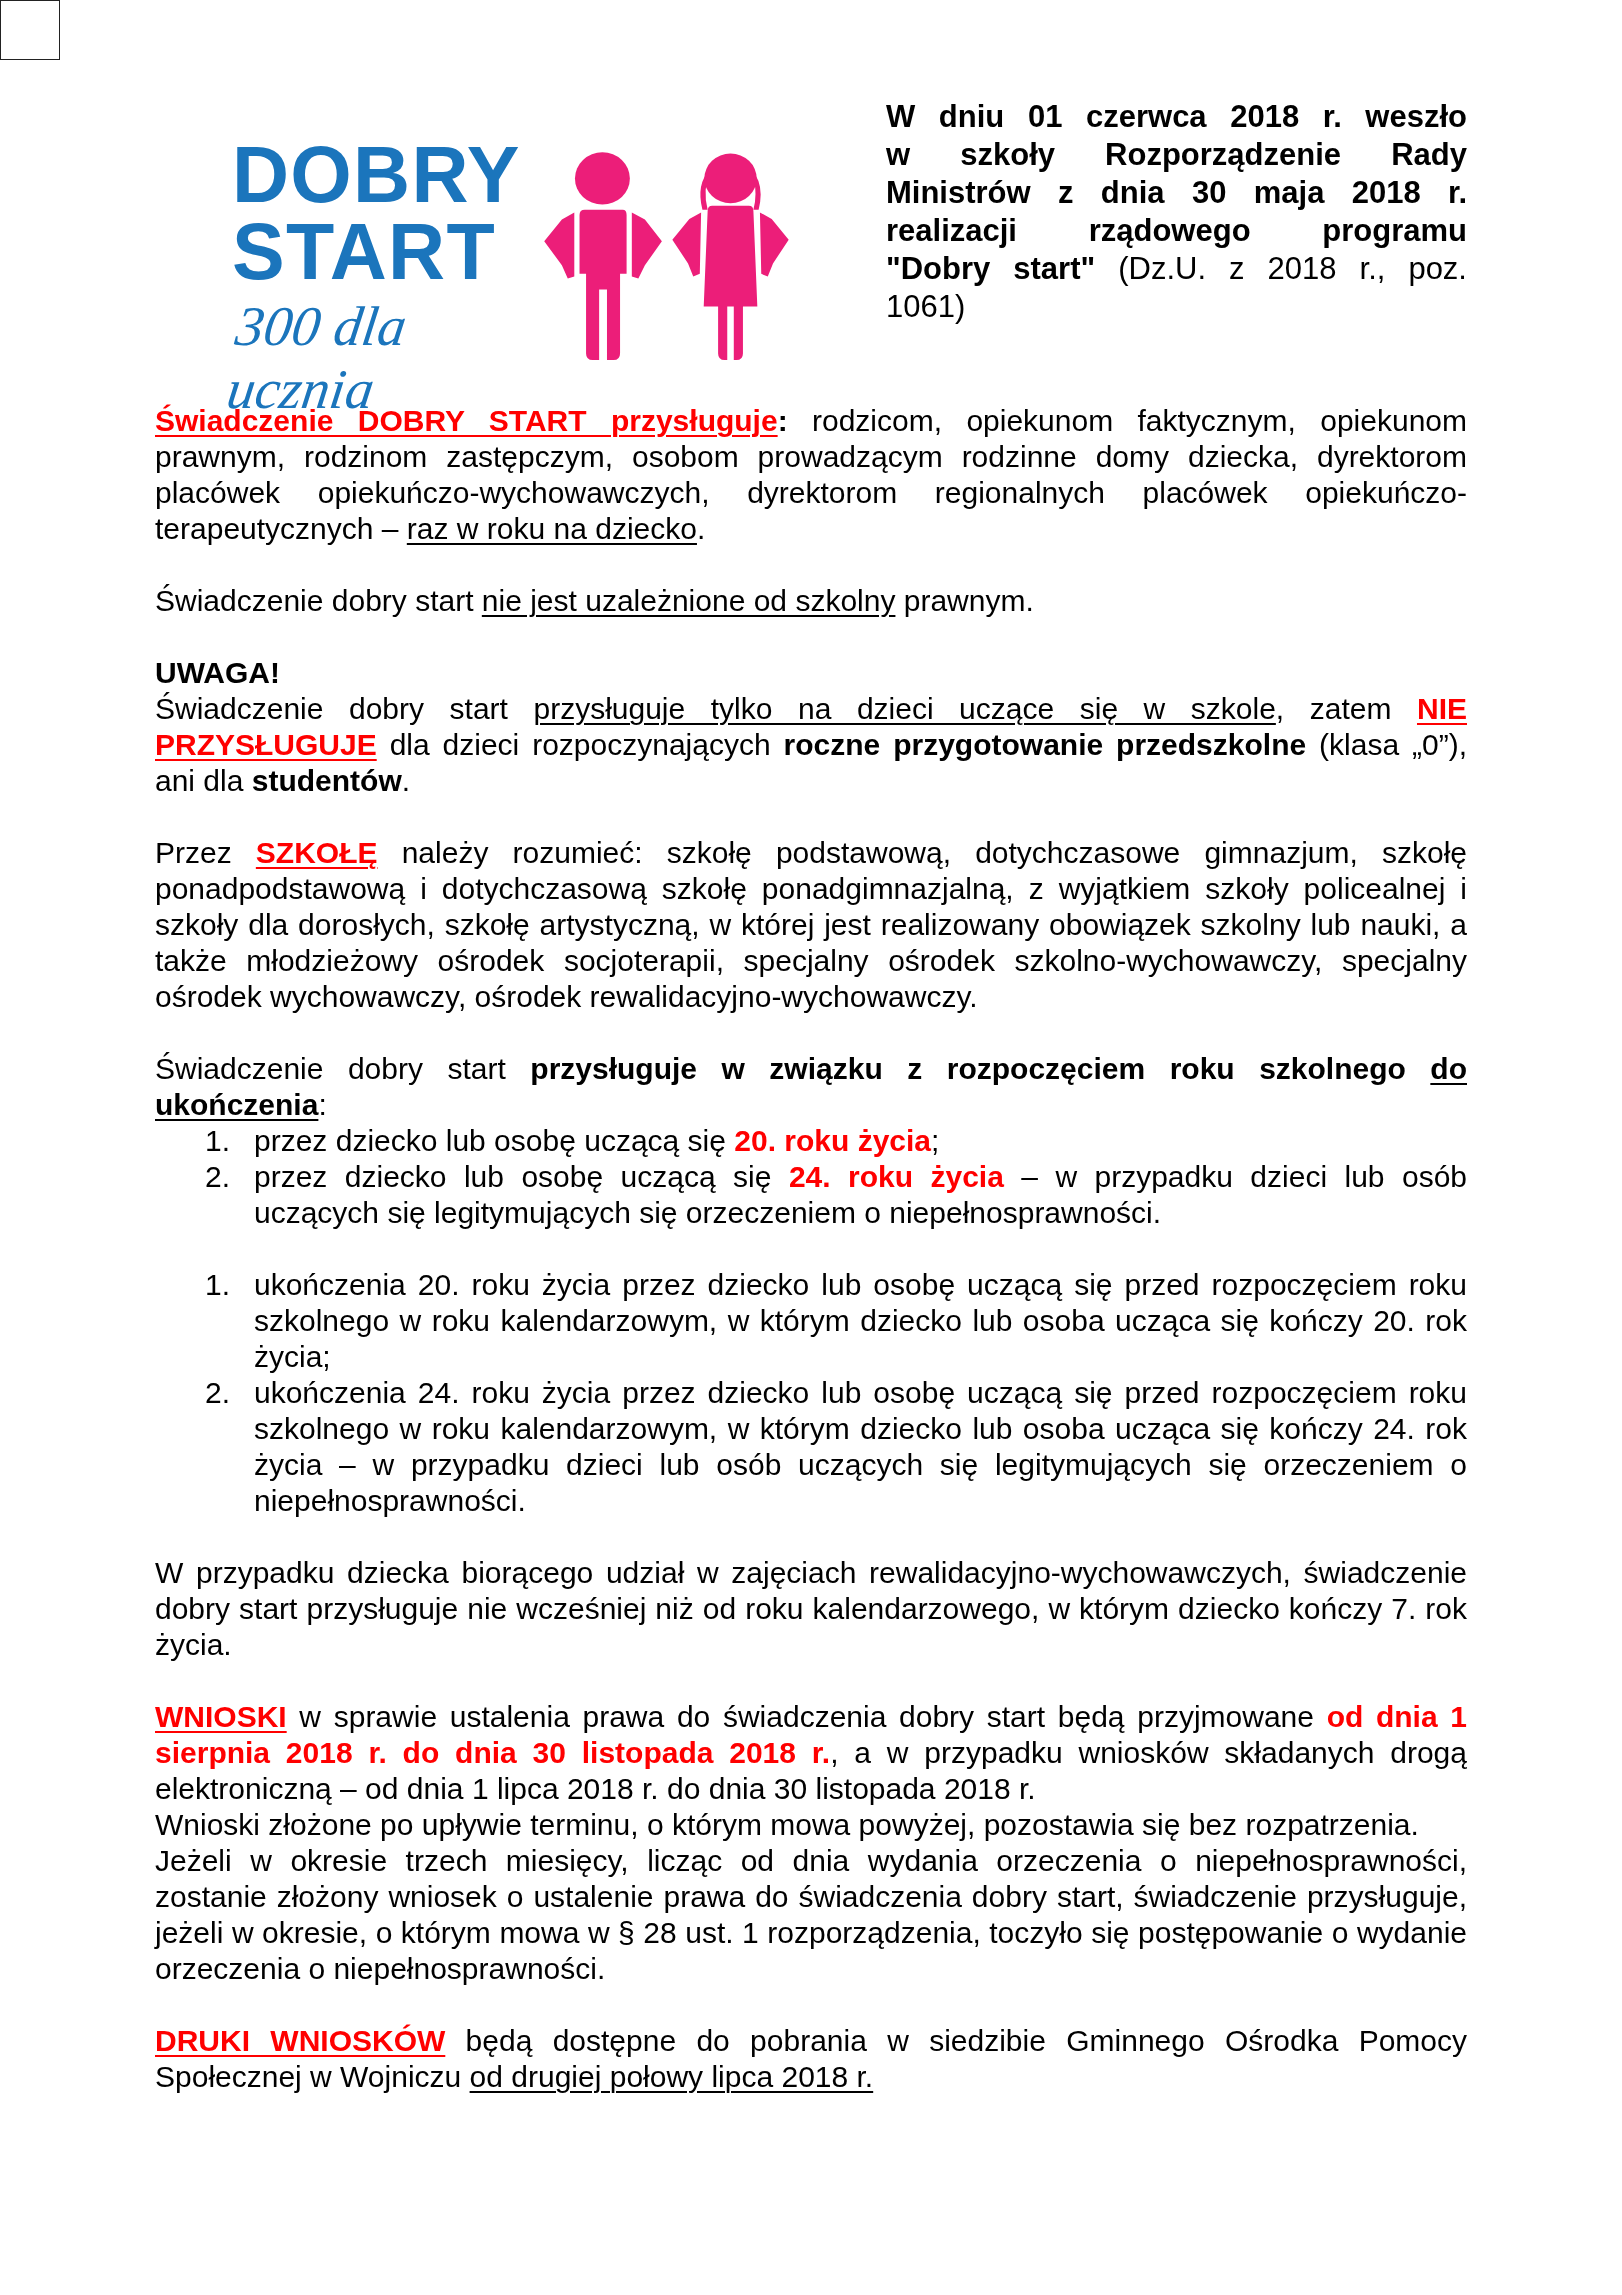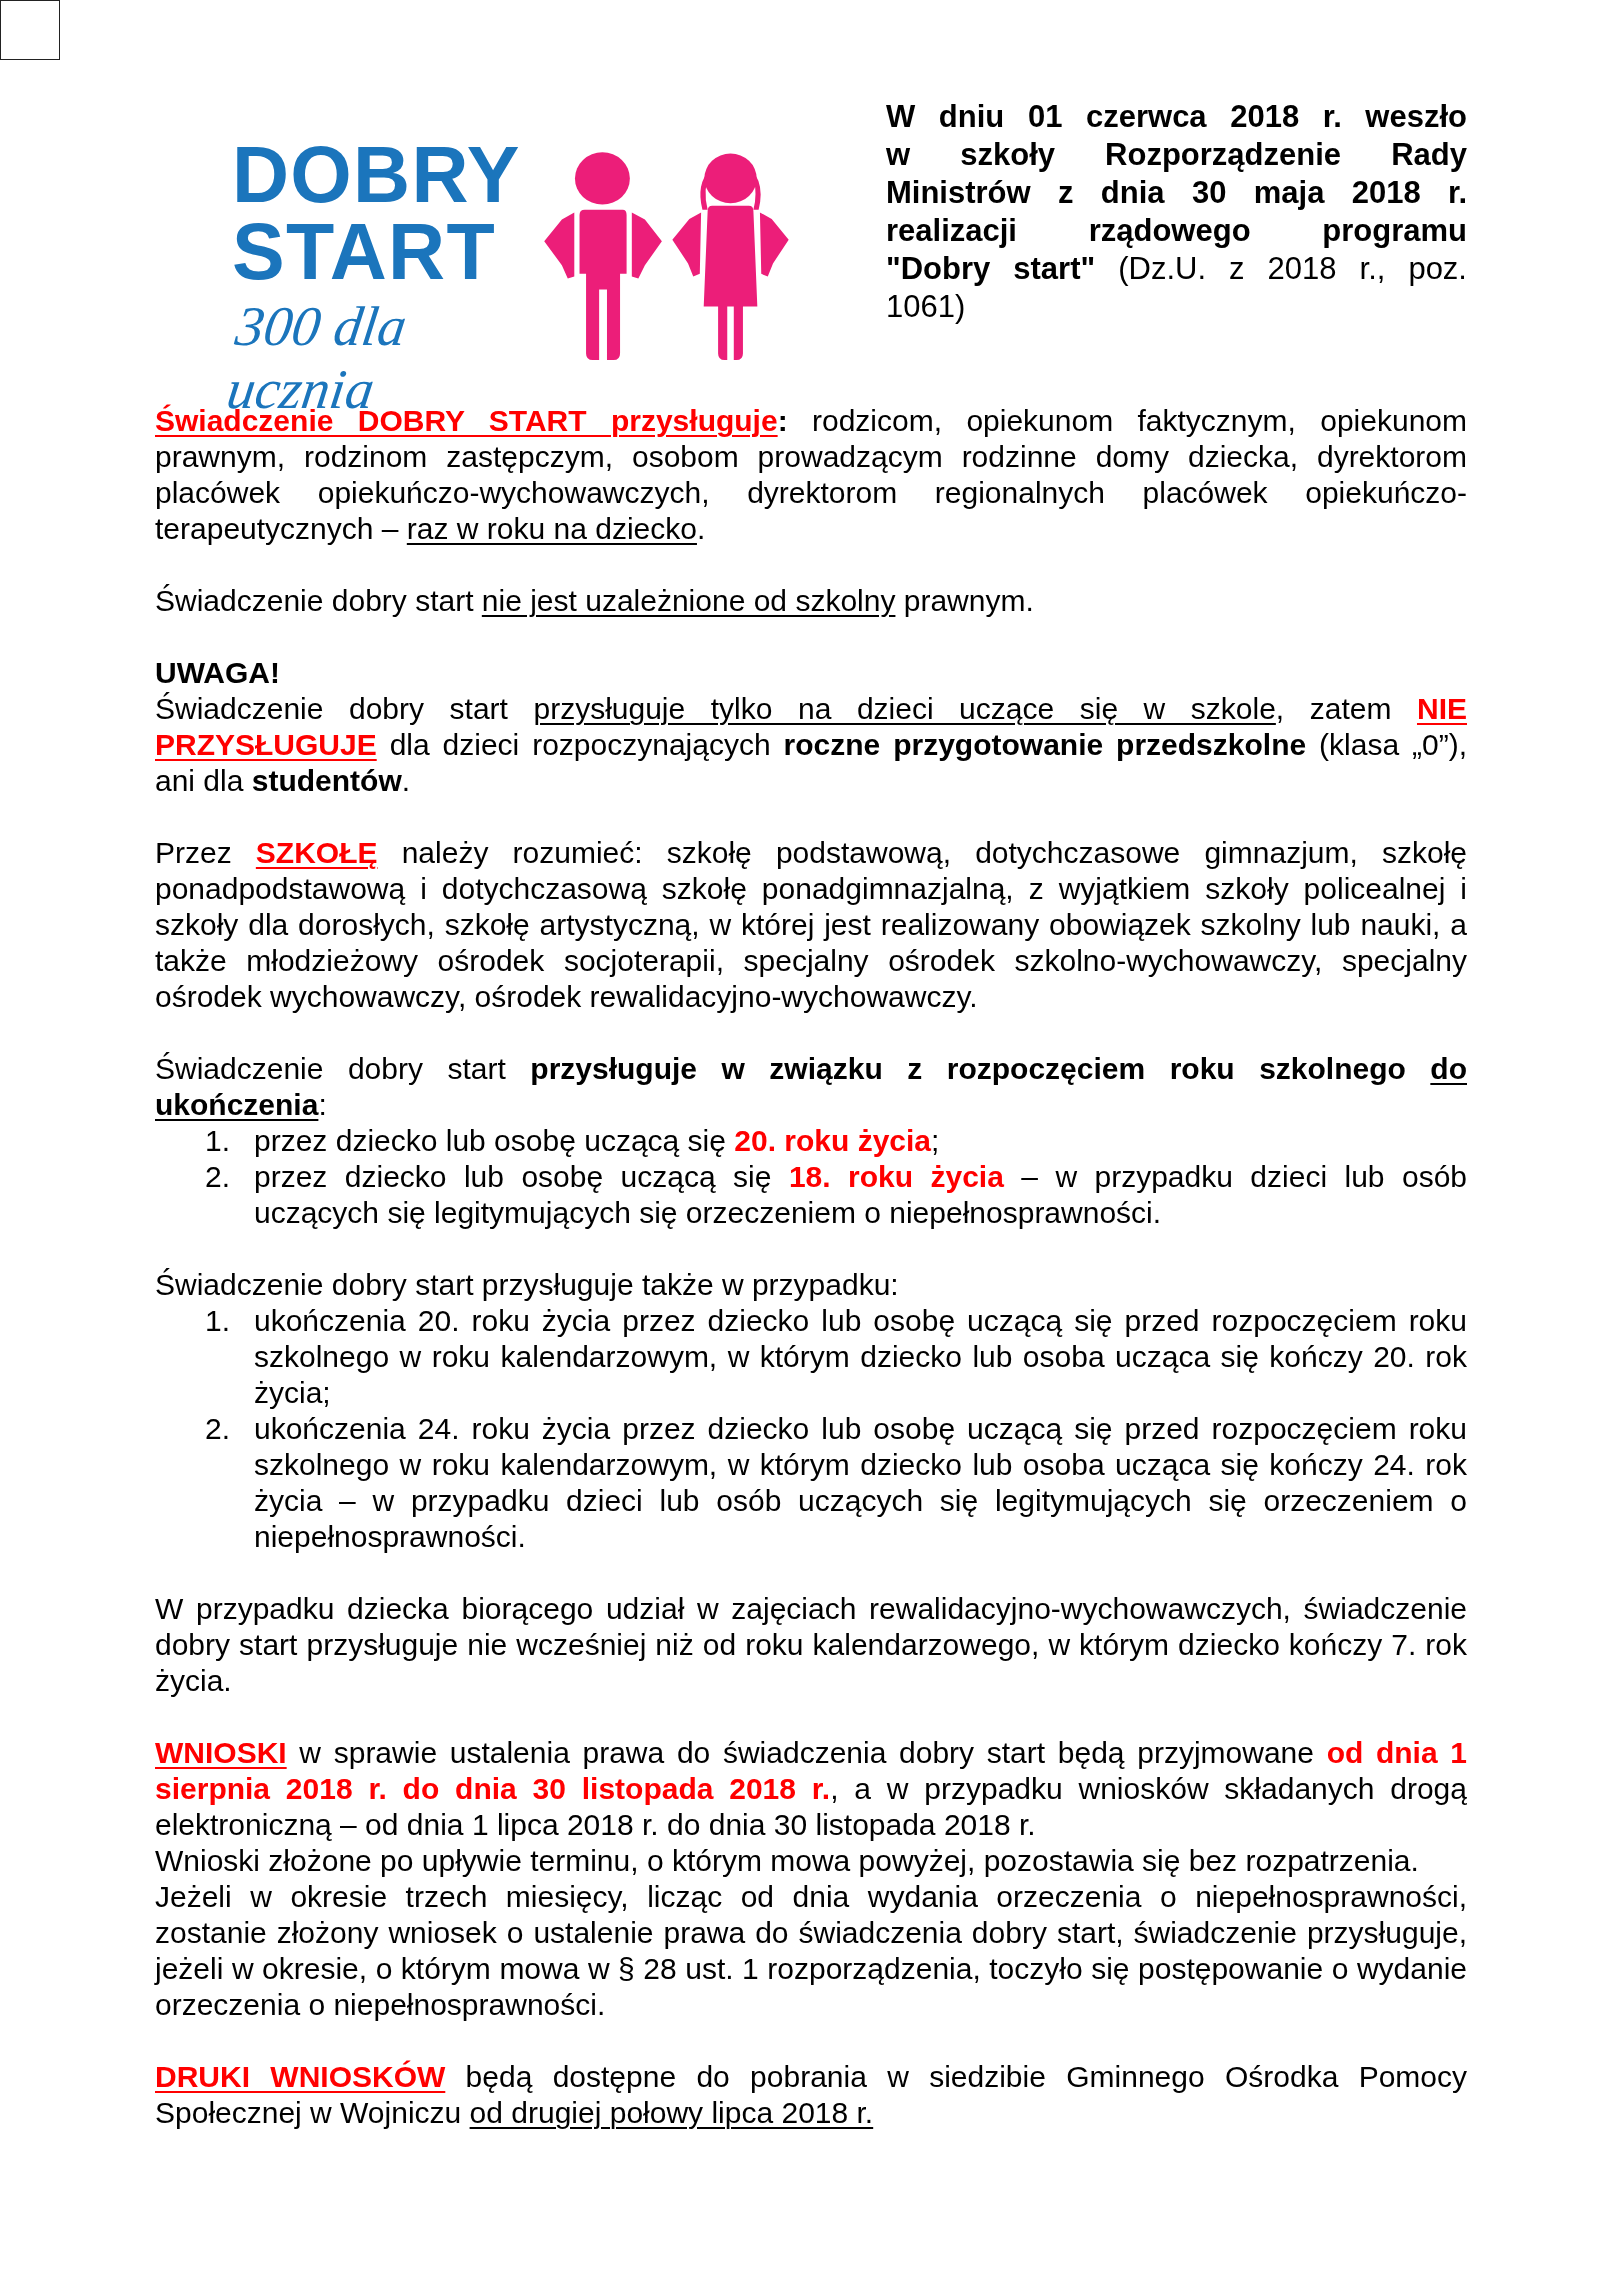--- a/index.html
+++ b/index.html
@@ -99,24 +99,23 @@
 
   <p><span>Świadczenie dobry start </span><span class="u">nie jest uzależnione od szkolny</span><span> prawnym.</span></p>
 
   <p><span class="b">UWAGA!</span><br><span>Świadczenie dobry start </span><span class="u">przysługuje tylko na dzieci uczące się w szkole</span><span>, zatem </span><span class="red b u">NIE PRZYSŁUGUJE</span><span> dla dzieci rozpoczynających </span><span class="b">roczne przygotowanie przedszkolne</span><span> (klasa „0”), ani dla </span><span class="b">studentów</span><span>.</span></p>
 
   <p><span>Przez </span><span class="red b u">SZKOŁĘ</span><span> należy rozumieć: szkołę podstawową, dotychczasowe gimnazjum, szkołę ponadpodstawową i dotychczasową szkołę ponadgimnazjalną, z wyjątkiem szkoły policealnej i szkoły dla dorosłych, szkołę artystyczną, w której jest realizowany obowiązek szkolny lub nauki, a także młodzieżowy ośrodek socjoterapii, specjalny ośrodek szkolno-wychowawczy, specjalny ośrodek wychowawczy, ośrodek rewalidacyjno-wychowawczy.</span></p>
 
   <p class="tight"><span>Świadczenie dobry start </span><span class="b">przysługuje w związku z rozpoczęciem roku szkolnego </span><span class="b u">do ukończenia</span><span>:</span></p>
   <ol class="list">
     <li><span class="num">1.</span><span>przez dziecko lub osobę uczącą się </span><span class="red b">20. roku życia</span><span>;</span></li>
-    <li><span class="num">2.</span><span>przez dziecko lub osobę uczącą się </span><span class="red b">18. roku życia</span><span> – w przypadku dzieci lub osób uczących się legitymujących się orzeczeniem o niepełnosprawności.</span></li>
+    <li><span class="num">2.</span><span>przez dziecko lub osobę uczącą się </span><span class="red b">24. roku życia</span><span> – w przypadku dzieci lub osób uczących się legitymujących się orzeczeniem o niepełnosprawności.</span></li>
   </ol>
 
-  <p class="tight">Świadczenie dobry start przysługuje także w przypadku:</p>
   <ol class="list">
     <li><span class="num">1.</span><span>ukończenia 20. roku życia przez dziecko lub osobę uczącą się przed rozpoczęciem roku szkolnego w roku kalendarzowym, w którym dziecko lub osoba ucząca się kończy 20. rok życia;</span></li>
     <li><span class="num">2.</span><span>ukończenia 24. roku życia przez dziecko lub osobę uczącą się przed rozpoczęciem roku szkolnego w roku kalendarzowym, w którym dziecko lub osoba ucząca się kończy 24. rok życia – w przypadku dzieci lub osób uczących się legitymujących się orzeczeniem o niepełnosprawności.</span></li>
   </ol>
 
   <p>W przypadku dziecka biorącego udział w zajęciach rewalidacyjno-wychowawczych, świadczenie dobry start przysługuje nie wcześniej niż od roku kalendarzowego, w którym dziecko kończy 7. rok życia.</p>
 
   <p><span class="red b u">WNIOSKI</span><span> w sprawie ustalenia prawa do świadczenia dobry start będą przyjmowane </span><span class="red b">od dnia 1 sierpnia 2018 r. do dnia 30 listopada 2018 r.</span><span>, a w przypadku wniosków składanych drogą elektroniczną – od dnia 1 lipca 2018 r. do dnia 30 listopada 2018 r.</span><br><span>Wnioski złożone po upływie terminu, o którym mowa powyżej, pozostawia się bez rozpatrzenia.</span><br><span>Jeżeli w okresie trzech miesięcy, licząc od dnia wydania orzeczenia o niepełnosprawności, zostanie złożony wniosek o ustalenie prawa do świadczenia dobry start, świadczenie przysługuje, jeżeli w okresie, o którym mowa w § 28 ust. 1 rozporządzenia, toczyło się postępowanie o wydanie orzeczenia o niepełnosprawności.</span></p>
 
   <p><span class="red b u">DRUKI WNIOSKÓW</span><span> będą dostępne do pobrania w siedzibie Gminnego Ośrodka Pomocy Społecznej w Wojniczu  </span><span class="u">od drugiej połowy lipca 2018 r.</span></p>

